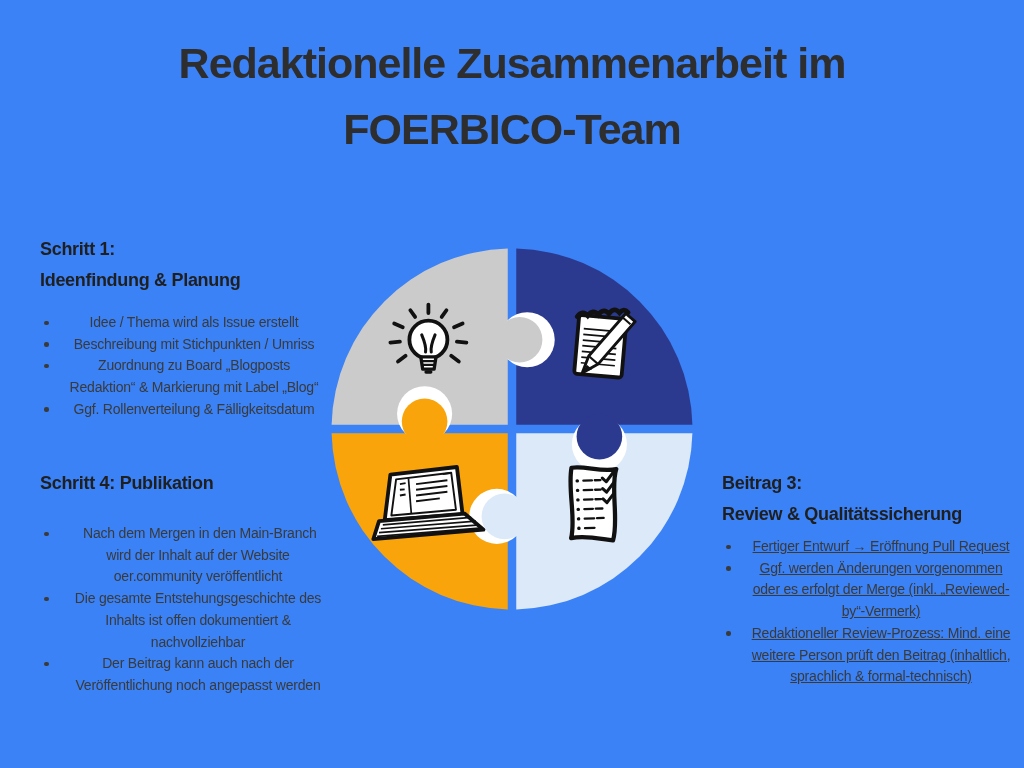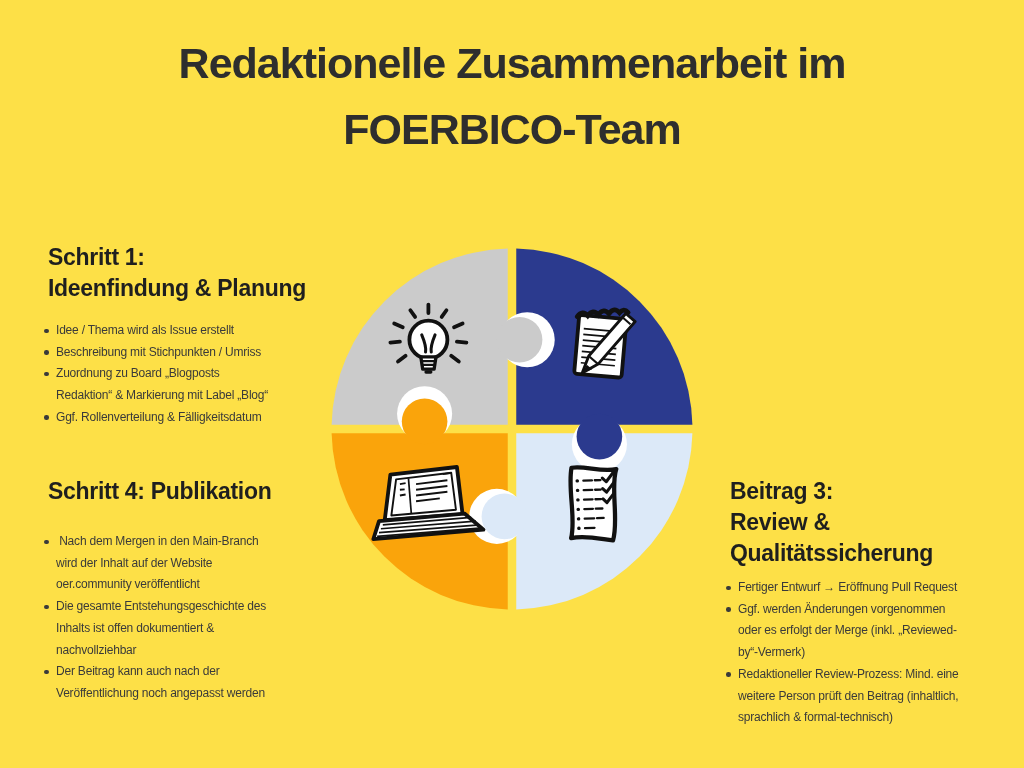--- a/index.html
+++ b/index.html
@@ -1,48 +1,48 @@
 <!DOCTYPE html>
 <html><head>
 <meta charset="utf-8">
 <style>
   html,body{margin:0;padding:0;background:#fff;}
   .canvas{
-    position:relative;width:1024px;height:768px;background:#fde047;overflow:hidden;
+    position:relative;width:1024px;height:768px;background:#3b82f6;overflow:hidden;
     font-family:"Liberation Sans","DejaVu Sans",sans-serif;color:#3a3a3a;
   }
   .title{
     position:absolute;top:30px;left:0;width:1024px;margin:0;
     text-align:center;font-size:43px;line-height:66px;font-weight:700;
     letter-spacing:-1px;color:#2e2e2e;
   }
   .title span{display:block;}
   .step{position:absolute;}
   .step h2{
-    margin:8px;font-size:23px;line-height:31px;font-weight:700;
+    margin:0;font-size:18px;line-height:31px;font-weight:700;
     letter-spacing:-0.3px;color:#1f1f1f;
   }
   .step h2 span{display:block;}
   .step ul{
     list-style:none;margin:0;padding:0;
-    font-size:12px;line-height:21.7px;letter-spacing:-0.2px;color:#3a3a3a;
+    font-size:14px;line-height:21.7px;letter-spacing:-0.2px;color:#3a3a3a;text-align:center;
   }
   .step li{
     position:relative;padding-left:16px;white-space:pre-wrap;
   }
   .step li::before{
     content:"";position:absolute;left:4px;top:8.5px;width:4.5px;height:4.5px;
     border-radius:50%;background:#3a3a3a;
   }
   .step-1{left:40px;top:234px;width:292px;}
   .step-2{left:722px;top:234px;width:292px;}
   .step-4{left:40px;top:468px;width:300px;}
   .step-3{left:722px;top:468px;width:302px;}
   .step-1 ul,.step-2 ul{margin-top:16px;}
-  .step-3 ul{margin-top:6px;}
+  .step-3 ul{margin-top:6px;text-decoration:underline;}
   .step-4 ul{margin-top:24px;}
   .puzzle{position:absolute;left:322px;top:239px;width:380px;height:380px;}
 </style>
 </head>
 <body>
 
 <div class="canvas">
 
   <h1 class="title">
     <span>Redaktionelle Zusammenarbeit im</span>

